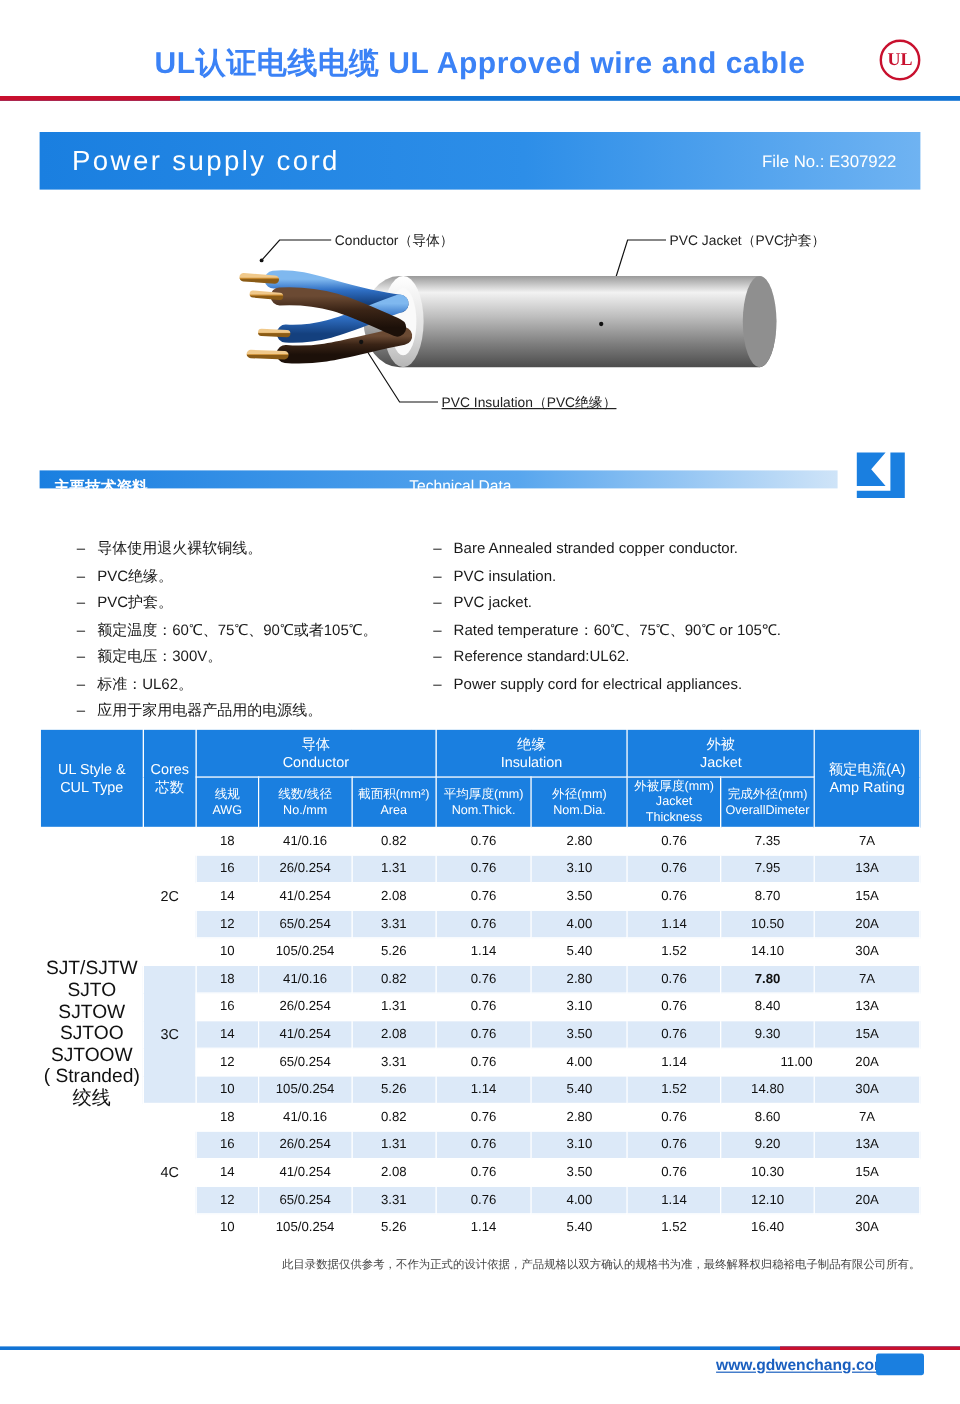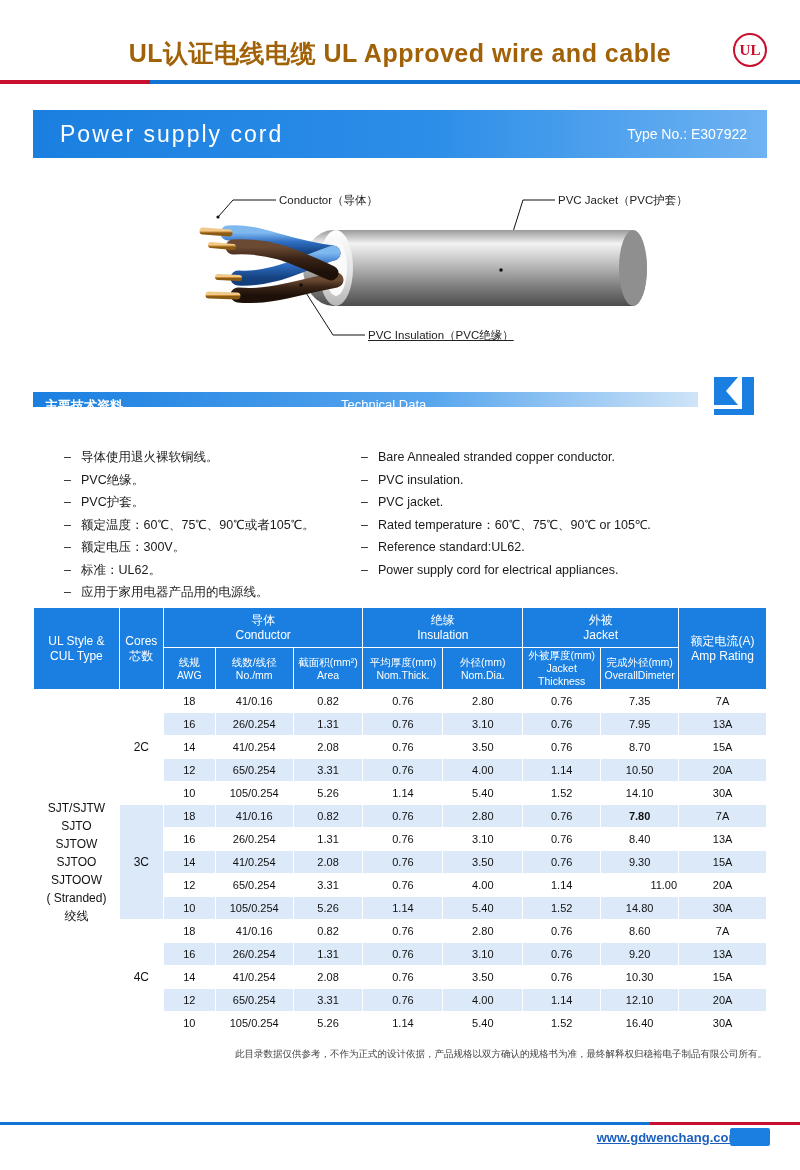--- a/index.html
+++ b/index.html
@@ -20,21 +20,21 @@
   .header {
     position: absolute;
     left: 0; top: 0; width: 800px; height: 82px;
   }
   .header-title {
     position: absolute;
     left: 0; top: 38px; width: 800px;
     text-align: center;
     font-size: 25px;
     font-weight: bold;
-    color: #a16207;
+    color: #3b82f6;
     letter-spacing: 0.5px;
     line-height: 30px;
   }
   .header-rule {
     position: absolute;
     left: 0; top: 80px; width: 800px; height: 4px;
     background: #1173d4;
   }
   .header-rule-red {
     position: absolute;
@@ -155,21 +155,21 @@
   .hdr-sub {
     background: #1a7fe0;
     color: #ffffff;
     font-size: 10.5px;
     height: 30px;
     line-height: 13px;
   }
   .side-cell {
     background: #cfe3f7;
     color: #111;
-    font-size: 12px;
+    font-size: 16px;
     font-weight: bold;
     line-height: 18px;
     width: 86px;
   }
   .cores-cell {
     background: #e9e9e9;
     font-size: 12px;
     width: 44px;
   }
   .row-a td { background: #ffffff; height: 23px; }
@@ -222,21 +222,21 @@
 
   <div class="header">
     <div class="header-title">UL认证电线电缆  UL Approved wire and cable</div>
     <div class="ul-logo">UL</div>
     <div class="header-rule"></div>
     <div class="header-rule-red"></div>
   </div>
 
   <div class="banner">
     <div class="banner-title">Power supply cord</div>
-    <div class="banner-file">Type No.: E307922</div>
+    <div class="banner-file">File No.: E307922</div>
   </div>
 
   <div class="diagram">
     <svg width="734" height="190" viewBox="0 0 734 190">
       <defs>
         <linearGradient id="jacketGrad" x1="0" y1="0" x2="0" y2="1">
           <stop offset="0%" stop-color="#9a9a9a"></stop>
           <stop offset="18%" stop-color="#f2f2f2"></stop>
           <stop offset="45%" stop-color="#bdbdbd"></stop>
           <stop offset="75%" stop-color="#7d7d7d"></stop>

